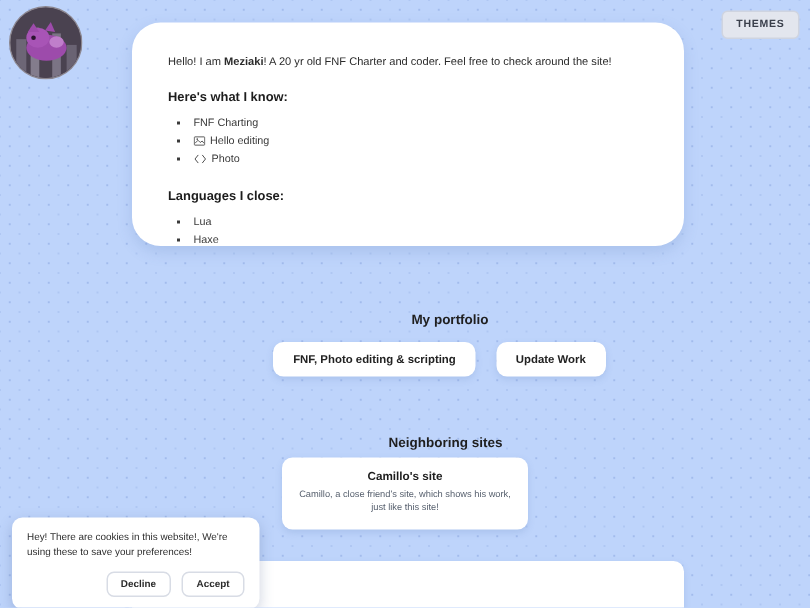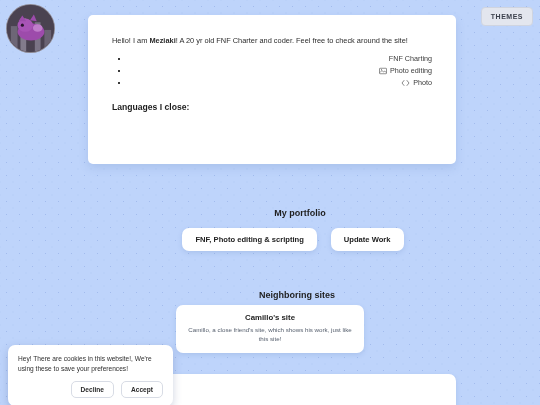--- a/index.html
+++ b/index.html
@@ -53,21 +53,21 @@
   }
 
   
   .intro-card {
     position: absolute;
     left: 88px;
     top: 15px;
     width: 368px;
     height: 149px;
     background: #ffffff;
-    border-radius: 5px;
+    border-radius: 19px;
     box-shadow: 0 4px 10px rgba(80,110,170,0.18);
     padding: 21px 24px 0 24px;
   }
   .intro-line {
     font-size: 7.4px;
     line-height: 1.4;
     color: #2b2b2b;
   }
   .intro-line b { font-weight: bold; }
 
@@ -79,21 +79,20 @@
   }
 
   ul.know {
     margin: 7px 0 0 17px;
   }
   ul.know li {
     font-size: 7.2px;
     line-height: 1.62;
     color: #3a3a3a;
     list-style: square;
-    text-align: right;
   }
   ul.know li span.txt { vertical-align: middle; }
 
   .ic {
     display: inline-block;
     vertical-align: middle;
     margin-right: 3px;
   }
   .ic svg { display: block; }
 
@@ -133,21 +132,21 @@
   .neighbor-row {
     position: absolute;
     top: 305px;
     left: 0;
     width: 100%;
     display: flex;
     justify-content: center;
     gap: 12px;
   }
   .nb-card {
-    width: 188px;
+    width: 164px;
     background: #fff;
     border-radius: 7px;
     box-shadow: 0 2px 5px rgba(80,110,170,0.17);
     padding: 8px 9px 9px 9px;
     text-align: center;
     cursor: pointer;
   }
   .nb-title {
     font-size: 7.8px;
     font-weight: bold;
@@ -239,44 +238,49 @@
   </svg>
 </div>
 
 <button class="themes-btn">THEMES</button>
 
 <div class="intro-card">
   <div class="intro-line">
     <span>Hello! I am </span><b>Meziaki</b><span>! A 20 yr old FNF Charter and coder. Feel free to check around the site!</span>
   </div>
 
+  <div class="sec-head">Here's what I know:</div>
   <ul class="know">
     <li>
       <span class="txt">FNF Charting</span>
     </li>
     <li>
       <span class="ic">
         <svg width="8" height="8" viewBox="0 0 16 16">
           <rect x="1" y="2.5" width="14" height="11" fill="none" stroke="#4a4a4a" stroke-width="1.2" rx="1"></rect>
           <path d="M2 11 L6 7 L9 10 L11.5 8 L14 11" fill="none" stroke="#4a4a4a" stroke-width="1.2"></path>
           <circle cx="5" cy="5.5" r="1.1" fill="#4a4a4a"></circle>
         </svg>
-      </span><span class="txt">Photo editing</span>
+      </span><span class="txt">Hello editing</span>
     </li>
     <li>
       <span class="ic">
         <svg width="9" height="8" viewBox="0 0 18 14">
           <path d="M6 2 L2 7 L6 12" fill="none" stroke="#4a4a4a" stroke-width="1.3" stroke-linecap="round" stroke-linejoin="round"></path>
           <path d="M12 2 L16 7 L12 12" fill="none" stroke="#4a4a4a" stroke-width="1.3" stroke-linecap="round" stroke-linejoin="round"></path>
         </svg>
       </span><span class="txt">Photo</span>
     </li>
   </ul>
 
   <div class="sec-head">Languages I close:</div>
+  <ul class="know">
+    <li>Lua</li>
+    <li>Haxe</li>
+  </ul>
 </div>
 
 <div class="section-title" style="top:208px;margin-left:30px;">My portfolio</div>
 <div class="pill-row">
   <div class="pill">FNF, Photo editing &amp; scripting</div>
   <div class="pill">Update Work</div>
 </div>
 
 <div class="section-title" style="top:290px;margin-left:27px;">Neighboring sites</div>
 <div class="neighbor-row">

